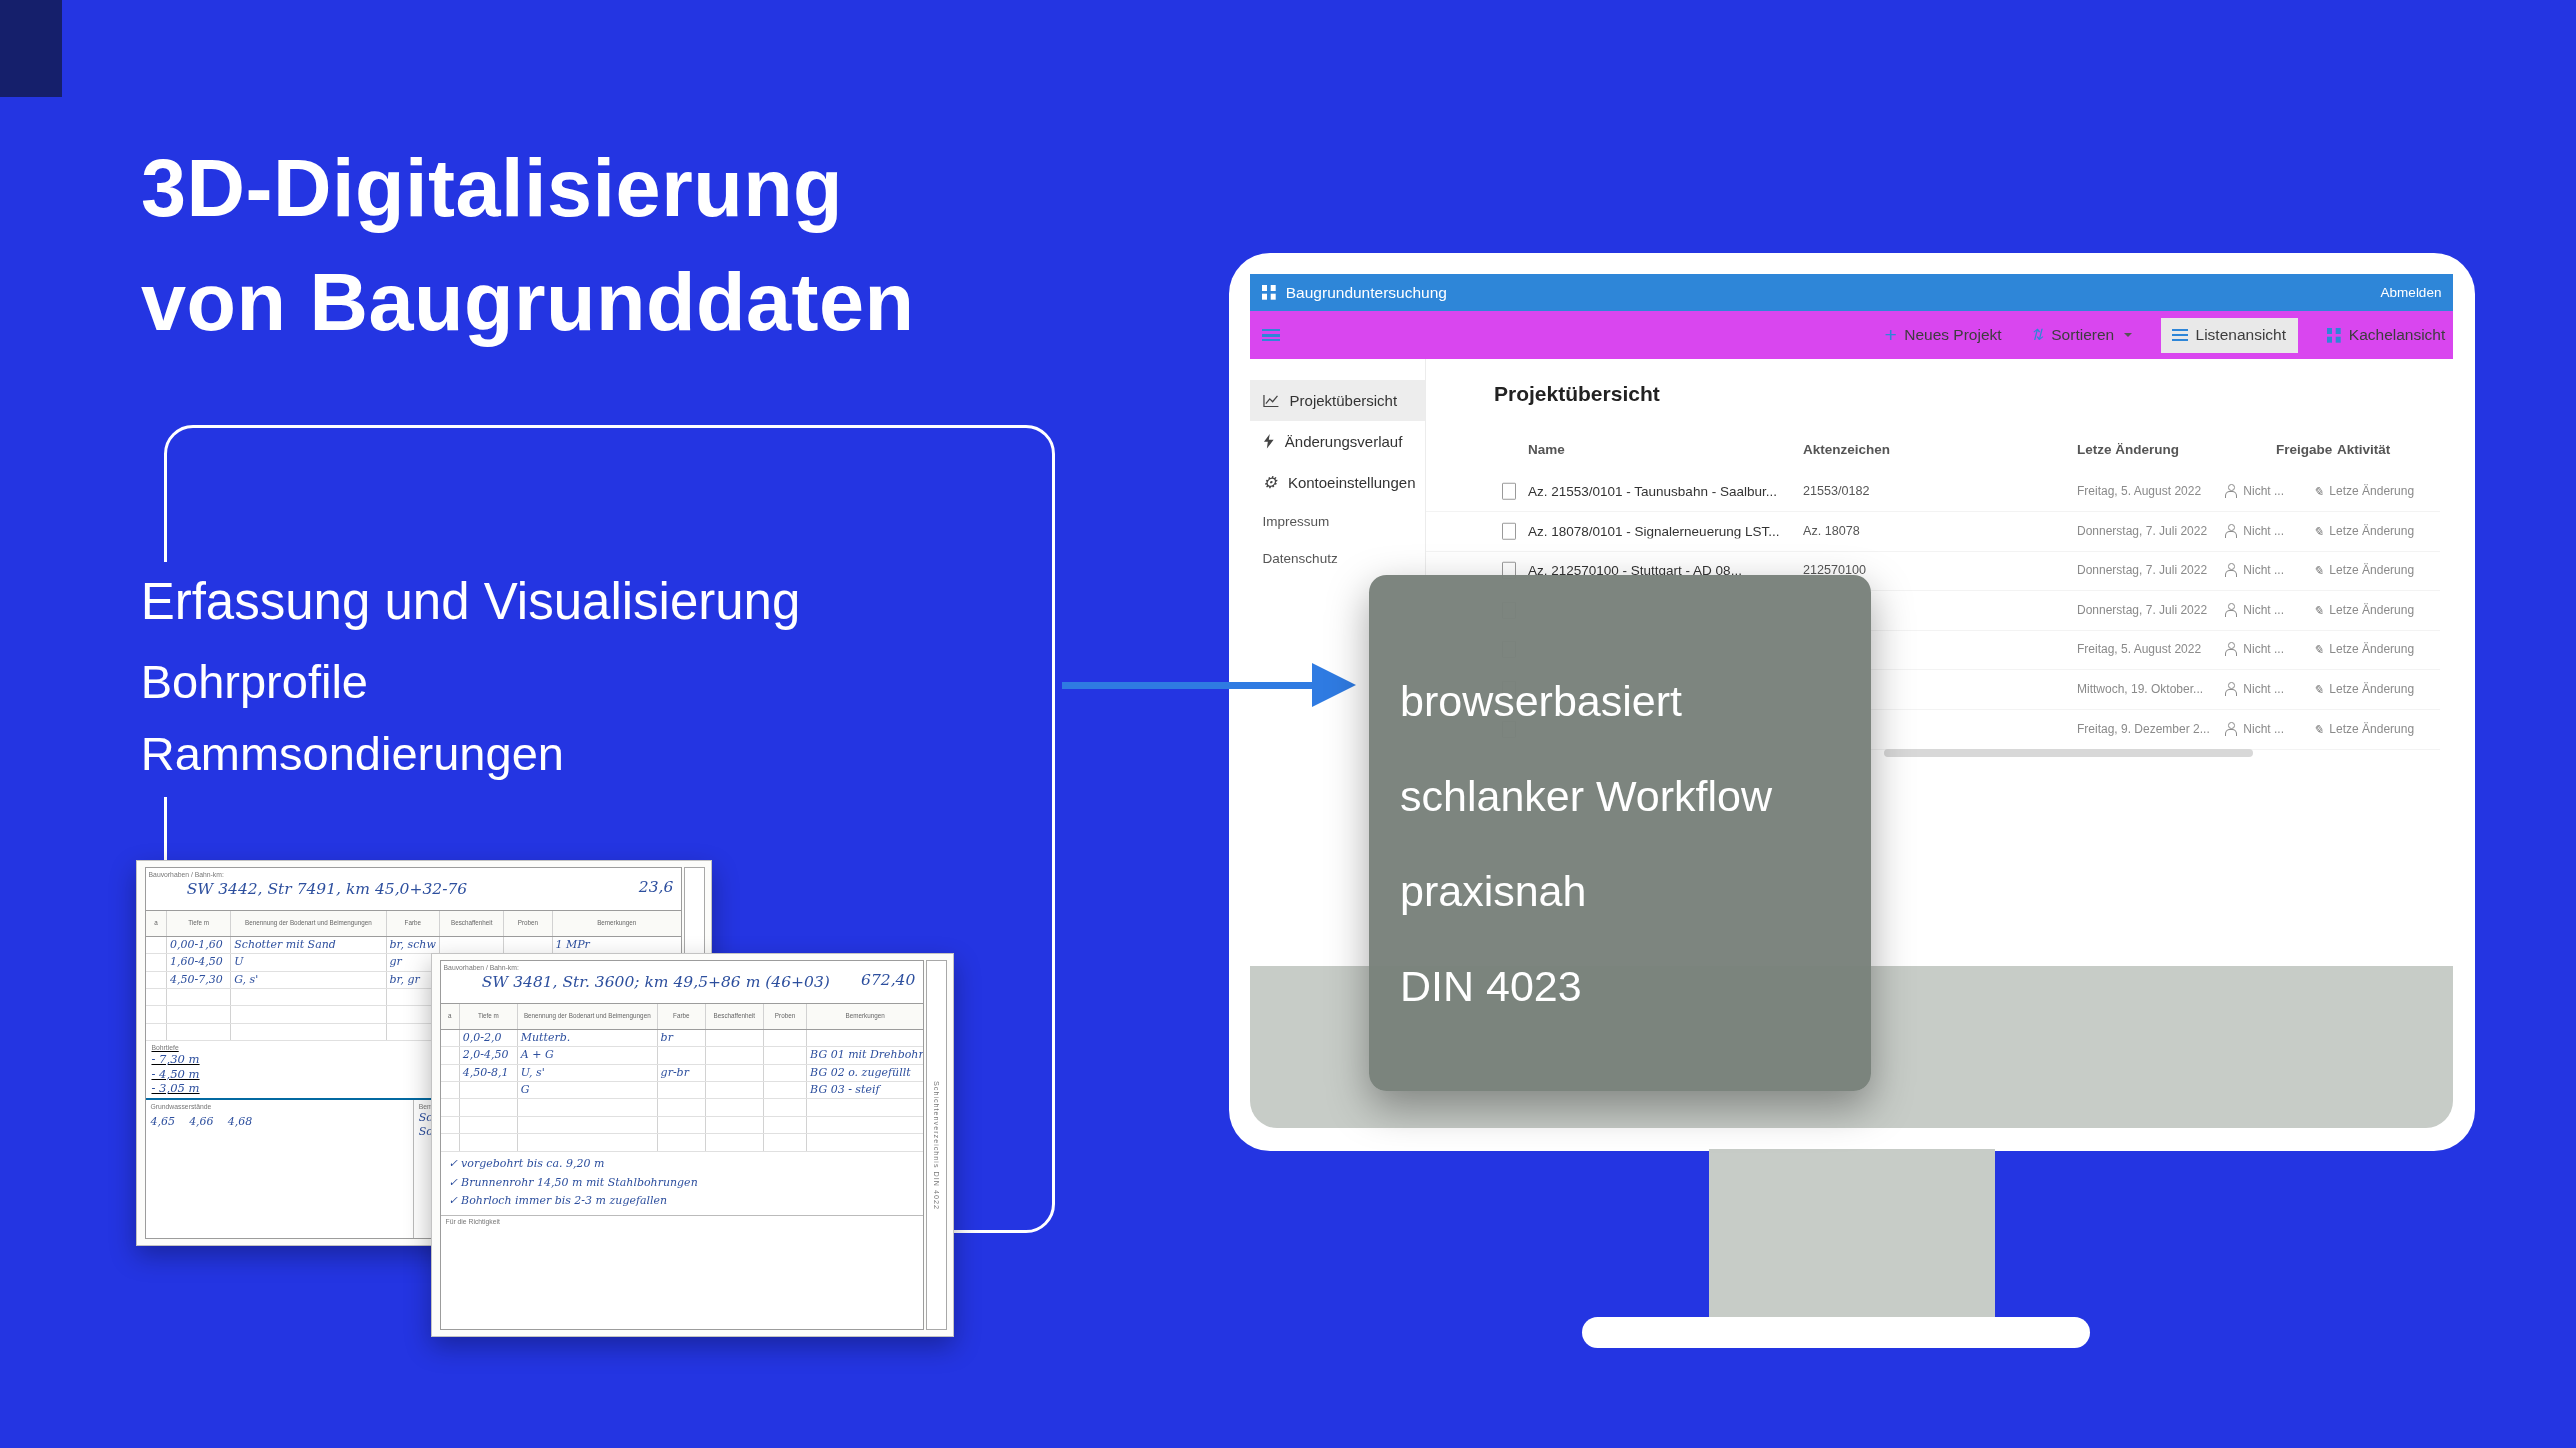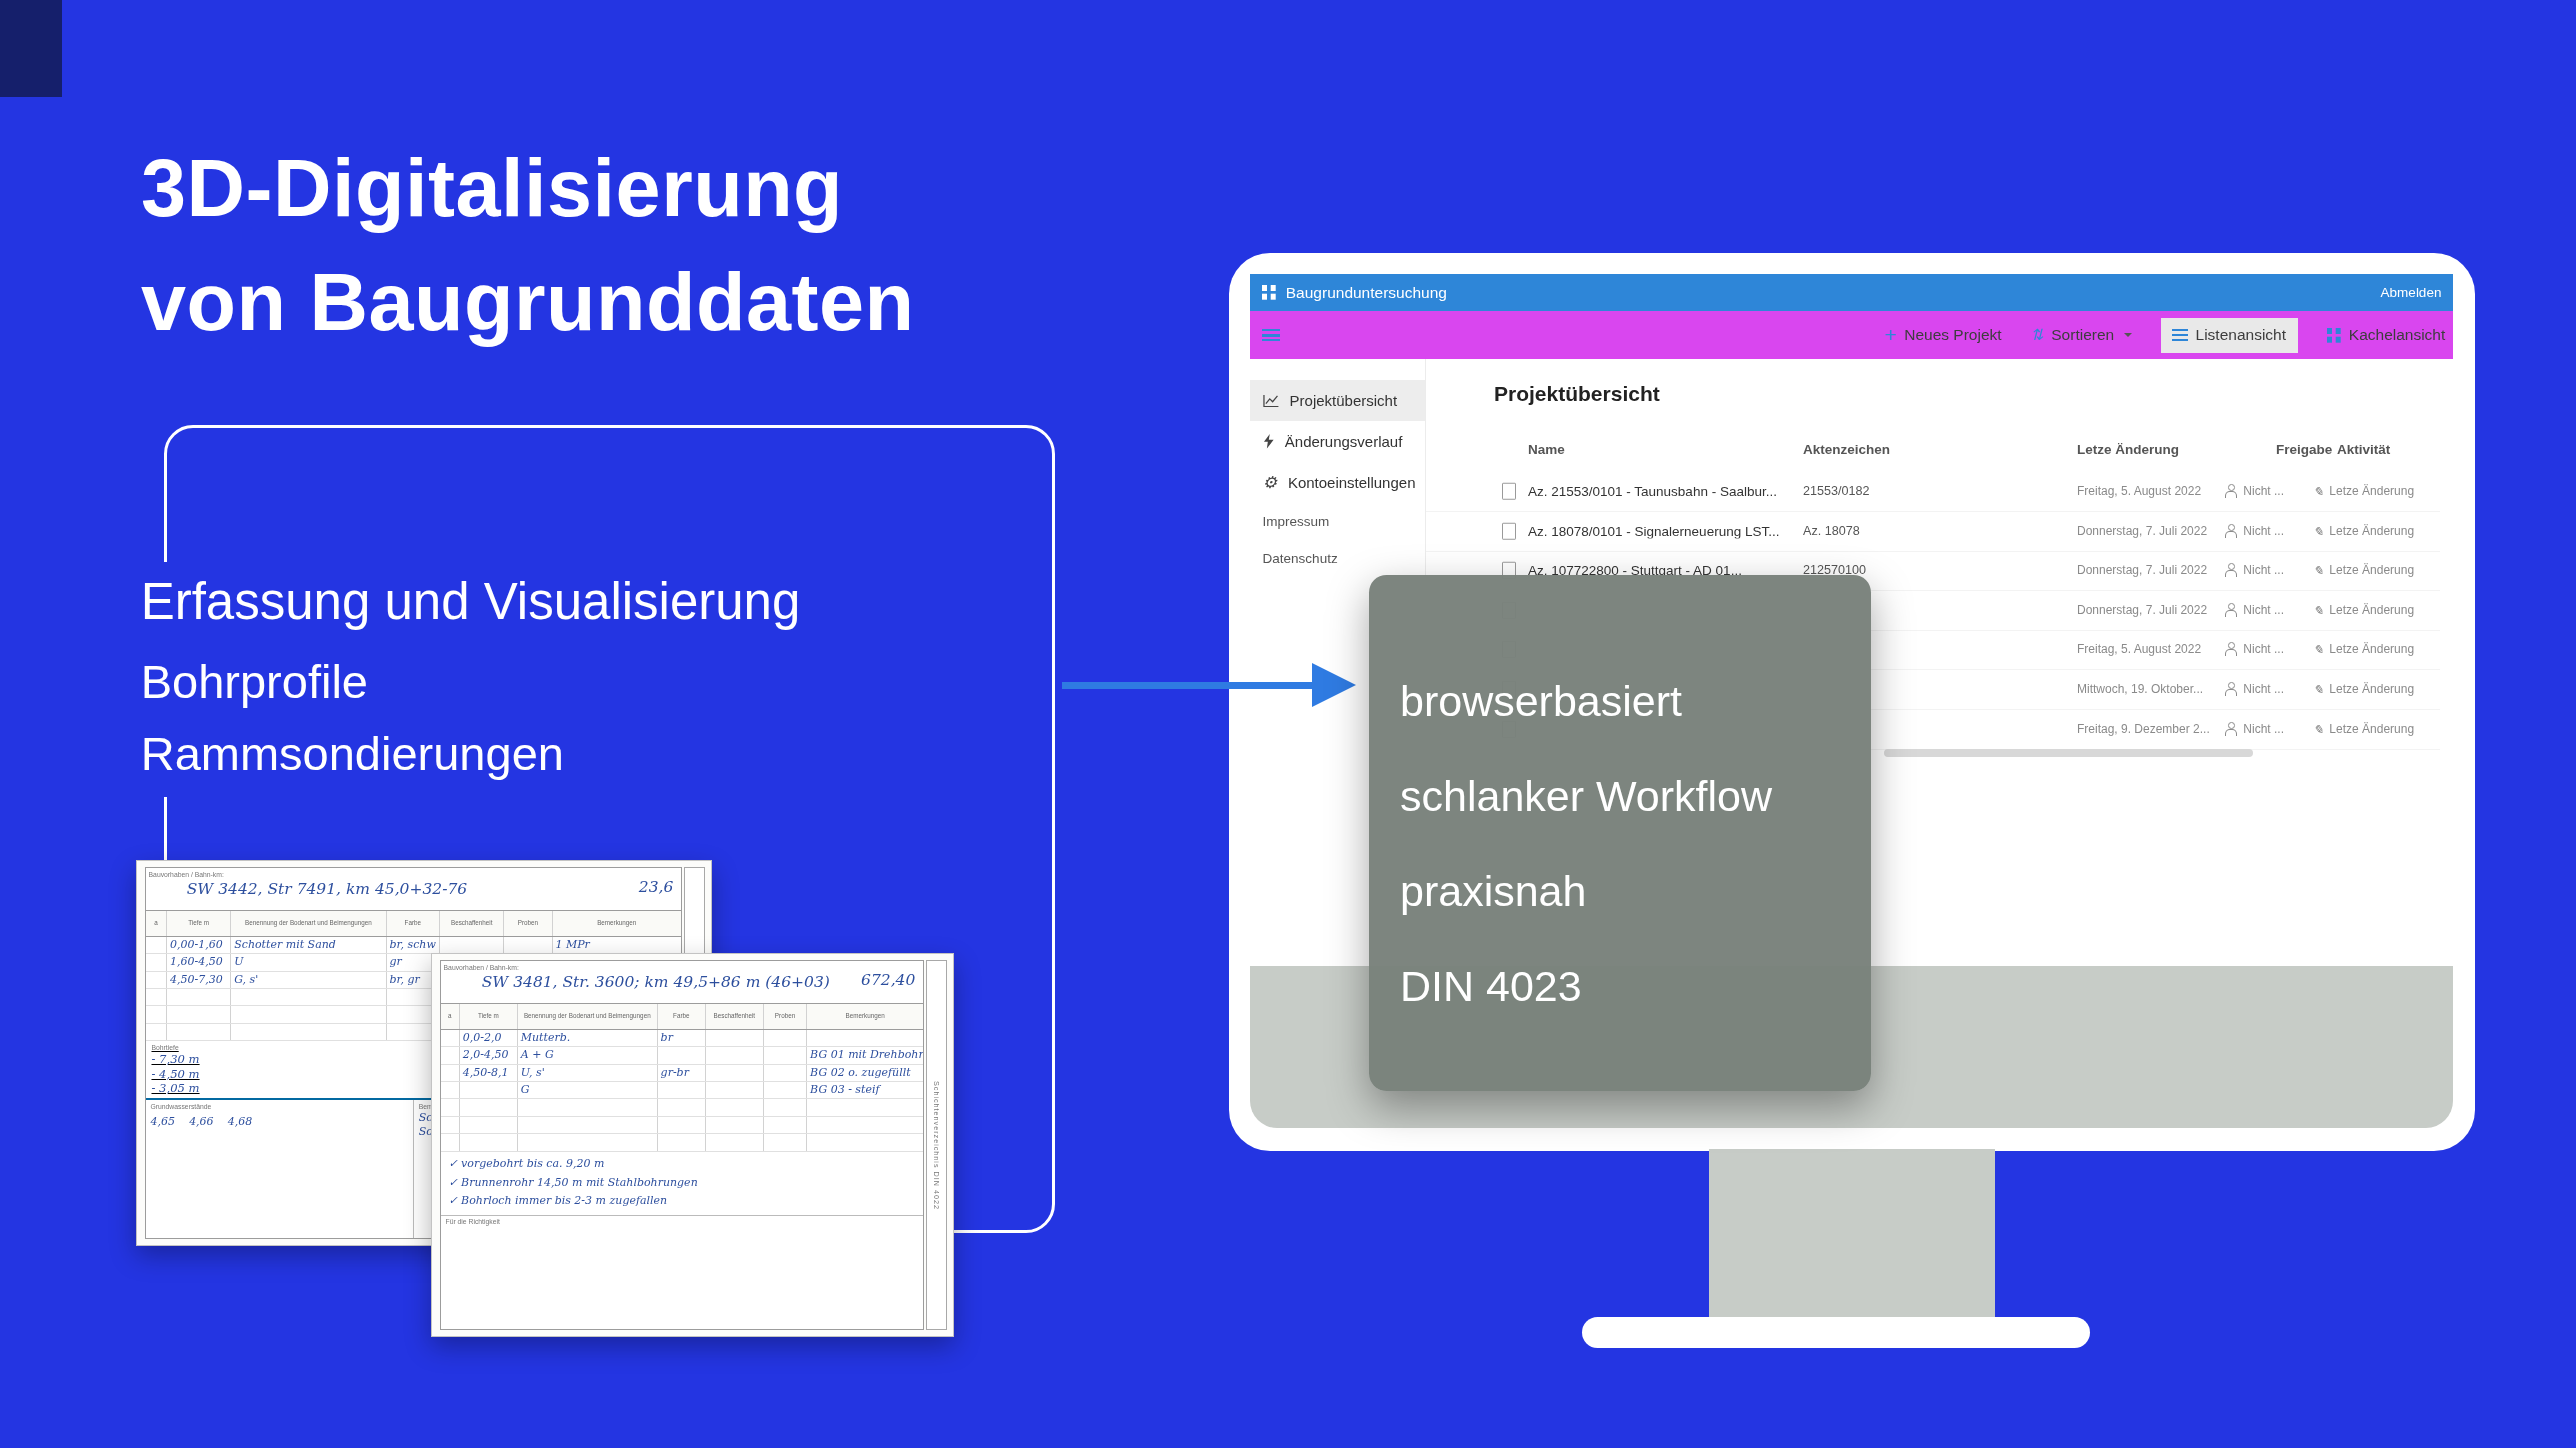--- a/index.html
+++ b/index.html
@@ -444,21 +444,21 @@
             </span>
           <span class="cell-act">
               <i class="icon-pen"></i>
               <i class="act-text">Letze Änderung</i>
             </span>
         </div>
         <div class="prj-row" style="top:191px">
           <span class="cell-icon">
               <i class="icon-doc"></i>
             </span>
-          <span class="cell-name">Az. 107722800 - Stuttgart - AD 01...</span>
+          <span class="cell-name">Az. 212570100 - Stuttgart - AD 08...</span>
           <span class="cell-akt">212570100</span>
           <span class="cell-date">Donnerstag, 7. Juli 2022</span>
           <span class="cell-rel">
               <i class="icon-person"></i>
               <i class="rel-text">Nicht ...</i>
             </span>
           <span class="cell-act">
               <i class="icon-pen"></i>
               <i class="act-text">Letze Änderung</i>
             </span>

